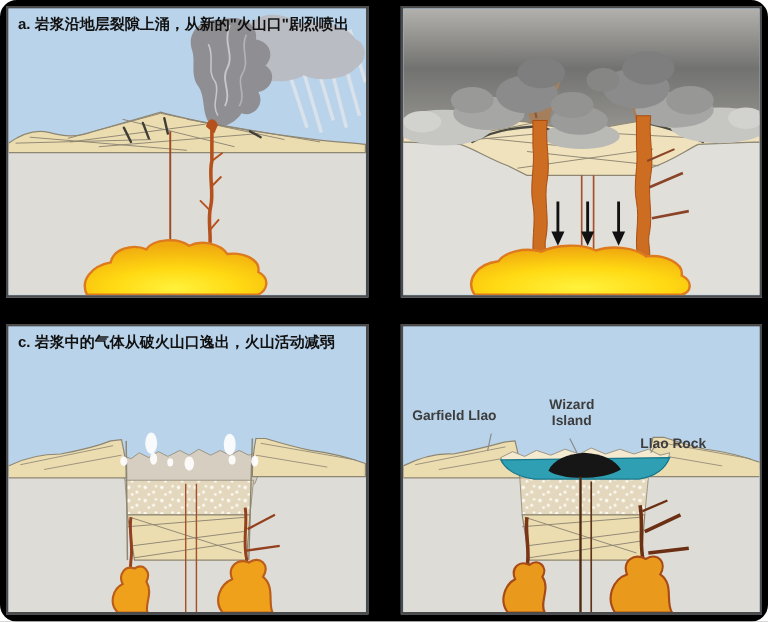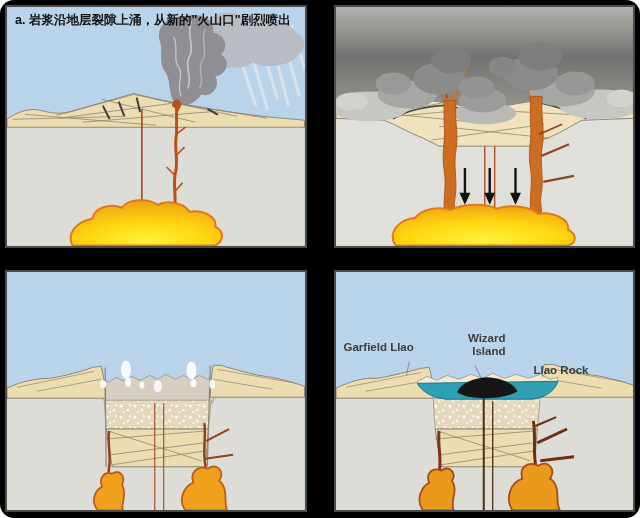--- a/index.html
+++ b/index.html
@@ -34,21 +34,21 @@
     z-index:5;
   }
   .d-label{
     position:absolute;
     z-index:5;
     font-size:11.5px;
     font-weight:bold;
     color:#3d3d3d;
     line-height:1.15;
   }
-  .d-label.center{text-align:right;}
+  .d-label.center{text-align:center;}
 </style>
 </head>
 <body>
 
 <div class="fig">
 
   <div class="panel">
     <svg viewBox="0 0 300 240" preserveAspectRatio="none">
       <defs>
         <radialGradient id="magA" cx="0.5" cy="0.88" r="0.8">
@@ -235,20 +235,21 @@
         <path d="M201,170 L224,158" stroke="#93401f" stroke-width="2"></path>
         <path d="M200,188 L228,184" stroke="#93401f" stroke-width="2"></path>
         <line x1="149" y1="132" x2="149" y2="240" stroke="#a5502a" stroke-width="1.2"></line>
         <line x1="158" y1="132" x2="158" y2="240" stroke="#a5502a" stroke-width="1.2"></line>
       </g>
       <g fill="#efa11c" stroke="#bb5d1a" stroke-width="1.8">
         <path d="M92,240 C84,232 88,220 96,216 C92,208 98,200 106,203 C114,198 120,206 116,214 C122,224 114,234 117,240 Z"></path>
         <path d="M180,240 C172,230 178,216 188,212 C184,202 192,194 202,198 C212,192 220,200 214,210 C224,218 218,232 222,240 Z"></path>
       </g>
     </svg>
+    <div class="caption">c. 岩浆中的气体从破火山口逸出，火山活动减弱</div>
   </div>
 
   <div class="panel">
     <svg viewBox="0 0 300 240" preserveAspectRatio="none">
       <defs>
         <pattern id="brecciaD" width="14" height="11" patternUnits="userSpaceOnUse">
           <circle cx="3" cy="3" r="1.5" fill="#fdfbf4"></circle>
           <circle cx="10" cy="7" r="1.3" fill="#fdfbf4"></circle>
           <circle cx="6" cy="9" r="1.1" fill="#fdfbf4"></circle>
           <circle cx="12" cy="2" r="1.1" fill="#fdfbf4"></circle>

